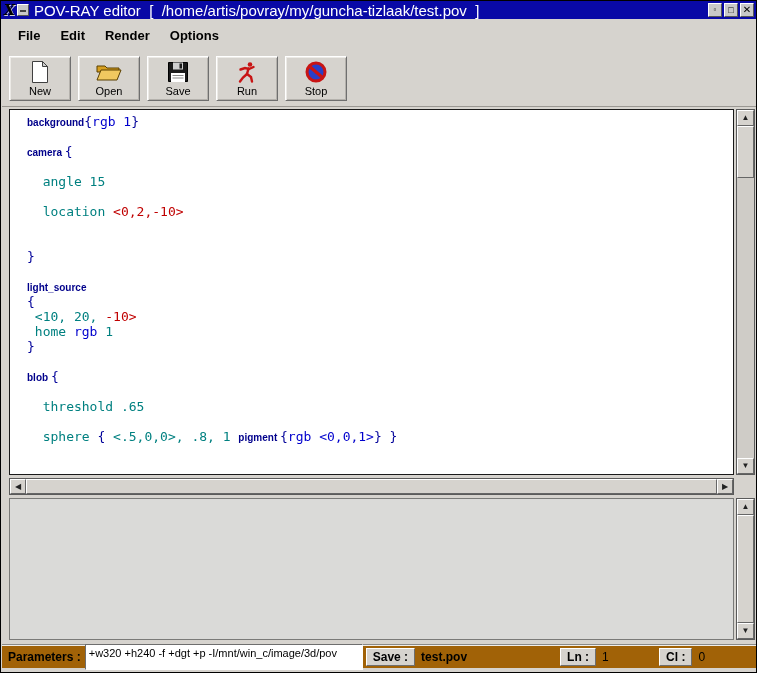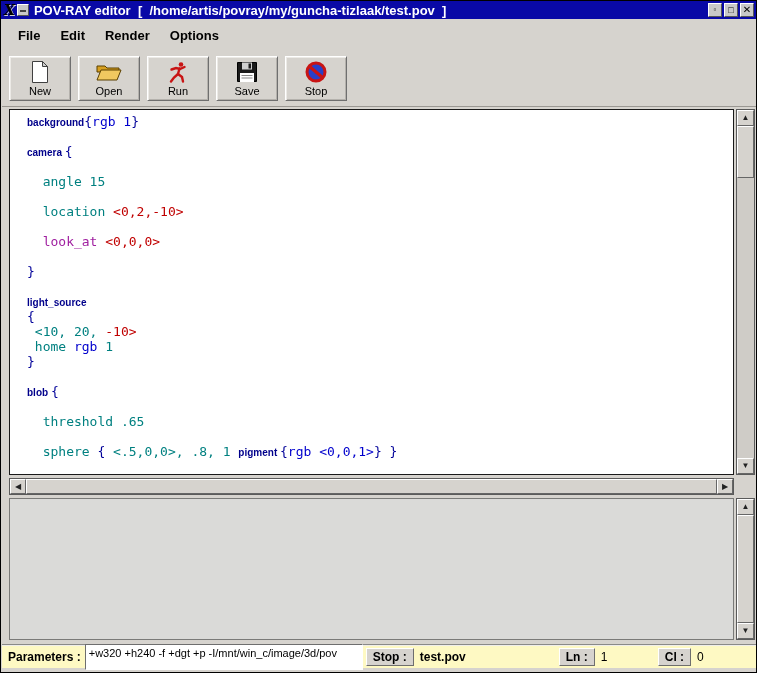--- a/index.html
+++ b/index.html
@@ -25,21 +25,21 @@
   .winmenu {
     width:12px; height:12px; background:#C8C8C8;
     border:1px solid; border-color:#fff #555 #555 #fff;
     margin-right:5px; position:relative;
   }
   .winmenu::after {
     content:""; position:absolute; left:2px; right:2px; top:5px;
     border-top:2px solid #444;
   }
   .title-text {
-    font-size:13px; font-weight:bold; white-space:pre;
+    font-size:15px; font-weight:normal; white-space:pre;
     overflow:hidden; flex:1;
   }
   .tb-btn {
     width:14px; height:14px; background:#C8C8C8;
     border:1px solid; border-color:#fff #555 #555 #fff;
     margin-left:2px; display:flex; align-items:center; justify-content:center;
     font-size:8px; line-height:8px; color:#000;
   }
   .tb-btn.max { font-size:9px; }
   .tb-btn.close { font-size:10px; }
@@ -121,21 +121,21 @@
 
   
   .output {
     position:absolute; top:497px; left:8px; width:725px; height:142px;
     background:#DADAD8; border:1px solid #7a7a78;
   }
 
   
   .statusbar {
     position:absolute; top:643px; left:1px; width:755px; height:24px;
-    background:#fef9c3; border-top:1px solid #8a8a88;
+    background:#a16207; border-top:1px solid #8a8a88;
     box-shadow:inset 0 1px 0 #F0EEEA;
     display:flex; align-items:center; padding:0 2px;
   }
   .sb-label { font-size:12px; font-weight:bold; color:#000; padding:0 4px; white-space:nowrap; }
   .sb-input {
     width:278px; height:26px; background:#fff;
     border:1px solid; border-color:#6e6e6e #fff #fff #6e6e6e;
     font-size:11px; line-height:16px; padding:0 3px;
     white-space:nowrap; overflow:hidden; color:#000;
   }
@@ -187,66 +187,65 @@
       <span class="ticon">
         <svg width="28" height="22" viewBox="0 0 28 22">
           <path d="M2 5 h8 l2 2 h12 v4 H2 z" fill="#D8A020" stroke="#5a4000"></path>
           <path d="M2 19 L6 9 h20 l-4 10 z" fill="#F0C860" stroke="#5a4000"></path>
         </svg>
       </span>
       <span class="tlabel">Open</span>
     </div>
     <div class="tool-btn">
       <span class="ticon">
+        <svg width="22" height="22" viewBox="0 0 22 22">
+          <path d="M1.5 1.5 h19 v19 h-19 z" fill="#1a1a1a" stroke="#000"></path>
+          <rect x="6" y="1.5" width="10" height="7" fill="#cfcfcf"></rect>
+          <rect x="12.5" y="2.5" width="2.5" height="5" fill="#1a1a1a"></rect>
+          <rect x="4" y="12" width="14" height="9" fill="#ffffff"></rect>
+          <line x1="5.5" y1="14.5" x2="16.5" y2="14.5" stroke="#888"></line>
+          <line x1="5.5" y1="17" x2="16.5" y2="17" stroke="#888"></line>
+        </svg>
+      </span>
+      <span class="tlabel">Save</span>
+    </div>
+    <div class="tool-btn">
+      <span class="ticon">
         <svg width="24" height="24" viewBox="0 0 24 24">
           <circle cx="15" cy="4.5" r="2.3" fill="#C81414"></circle>
           <g stroke="#C81414" stroke-width="2.4" fill="none" stroke-linecap="round">
             <path d="M5.5 9.5 L10 8 L14 9 L18.5 7"></path>
             <path d="M13.5 8.5 L12 14 L16 17 L17 21.5"></path>
             <path d="M12 14 L8 17.5 L5 21.5"></path>
           </g>
         </svg>
       </span>
       <span class="tlabel">Run</span>
     </div>
     <div class="tool-btn">
       <span class="ticon">
-        <svg width="22" height="22" viewBox="0 0 22 22">
-          <path d="M1.5 1.5 h19 v19 h-19 z" fill="#1a1a1a" stroke="#000"></path>
-          <rect x="6" y="1.5" width="10" height="7" fill="#cfcfcf"></rect>
-          <rect x="12.5" y="2.5" width="2.5" height="5" fill="#1a1a1a"></rect>
-          <rect x="4" y="12" width="14" height="9" fill="#ffffff"></rect>
-          <line x1="5.5" y1="14.5" x2="16.5" y2="14.5" stroke="#888"></line>
-          <line x1="5.5" y1="17" x2="16.5" y2="17" stroke="#888"></line>
-        </svg>
-      </span>
-      <span class="tlabel">Save</span>
-    </div>
-    <div class="tool-btn">
-      <span class="ticon">
         <svg width="24" height="24" viewBox="0 0 24 24">
           <circle cx="12" cy="12" r="9" fill="#2840C8" stroke="#C81414" stroke-width="3"></circle>
           <line x1="5.5" y1="6.5" x2="18.5" y2="17.5" stroke="#C81414" stroke-width="3.2"></line>
         </svg>
       </span>
       <span class="tlabel">Stop</span>
     </div>
   </div>
 
   <div class="editor">
     <div class="code">
         <div class="code-line"><span class="seg seg-keyword" style="color: rgb(0, 0, 139);">background</span><span class="seg seg-brace" style="color: rgb(0, 0, 153);">{</span><span class="seg seg-builtin" style="color: rgb(0, 0, 205);">rgb 1</span><span class="seg seg-brace" style="color: rgb(0, 0, 153);">}</span></div>
         <div class="code-line">&nbsp;</div>
         <div class="code-line"><span class="seg seg-keyword" style="color: rgb(0, 0, 139);">camera </span><span class="seg seg-brace" style="color: rgb(0, 0, 153);">{</span></div>
         <div class="code-line">&nbsp;</div>
         <div class="code-line"><span class="seg seg-identifier" style="color: rgb(0, 128, 128);">  angle 15</span></div>
         <div class="code-line">&nbsp;</div>
         <div class="code-line"><span class="seg seg-identifier" style="color: rgb(0, 128, 128);">  location </span><span class="seg seg-vector" style="color: rgb(192, 0, 0);">&lt;0,2,-10&gt;</span></div>
         <div class="code-line">&nbsp;</div>
-        <div class="code-line"><span class="seg seg-special" style="color: rgb(160, 32, 160);">  look_at </span><span class="seg seg-vector" style="color: rgb(192, 0, 0);">&lt;0,0,0&gt;</span></div>
         <div class="code-line">&nbsp;</div>
         <div class="code-line"><span class="seg seg-brace" style="color: rgb(0, 0, 153);">}</span></div>
         <div class="code-line">&nbsp;</div>
         <div class="code-line"><span class="seg seg-keyword" style="color: rgb(0, 0, 139);">light_source</span></div>
         <div class="code-line"><span class="seg seg-brace" style="color: rgb(0, 0, 153);">{</span></div>
         <div class="code-line"><span class="seg seg-identifier" style="color: rgb(0, 128, 128);"> &lt;10, 20, </span><span class="seg seg-vector" style="color: rgb(192, 0, 0);">-10&gt;</span></div>
         <div class="code-line"><span class="seg seg-identifier" style="color: rgb(0, 128, 128);"> home </span><span class="seg seg-builtin" style="color: rgb(0, 0, 205);">rgb </span><span class="seg seg-identifier" style="color: rgb(0, 128, 128);">1</span></div>
         <div class="code-line"><span class="seg seg-brace" style="color: rgb(0, 0, 153);">}</span></div>
         <div class="code-line">&nbsp;</div>
         <div class="code-line"><span class="seg seg-keyword" style="color: rgb(0, 0, 139);">blob </span><span class="seg seg-brace" style="color: rgb(0, 0, 153);">{</span></div>
@@ -291,21 +290,21 @@
       <div class="vthumb full"></div>
     </div>
     <div class="sc-btn">
         <span>▼</span>
       </div>
   </div>
 
   <div class="statusbar">
     <span class="sb-label">Parameters :</span>
     <span class="sb-input">+w320 +h240 -f +dgt +p -I/mnt/win_c/image/3d/pov</span>
-    <span class="sb-chip">Stop :</span>
+    <span class="sb-chip">Save :</span>
     <span class="sb-panel filename">test.pov</span>
     <span class="sb-chip">Ln :</span>
     <span class="sb-panel lnval">1</span>
     <span class="sb-chip">Cl :</span>
     <span class="sb-panel clval">0</span>
   </div>
 
 </div>
 
 </body></html>

